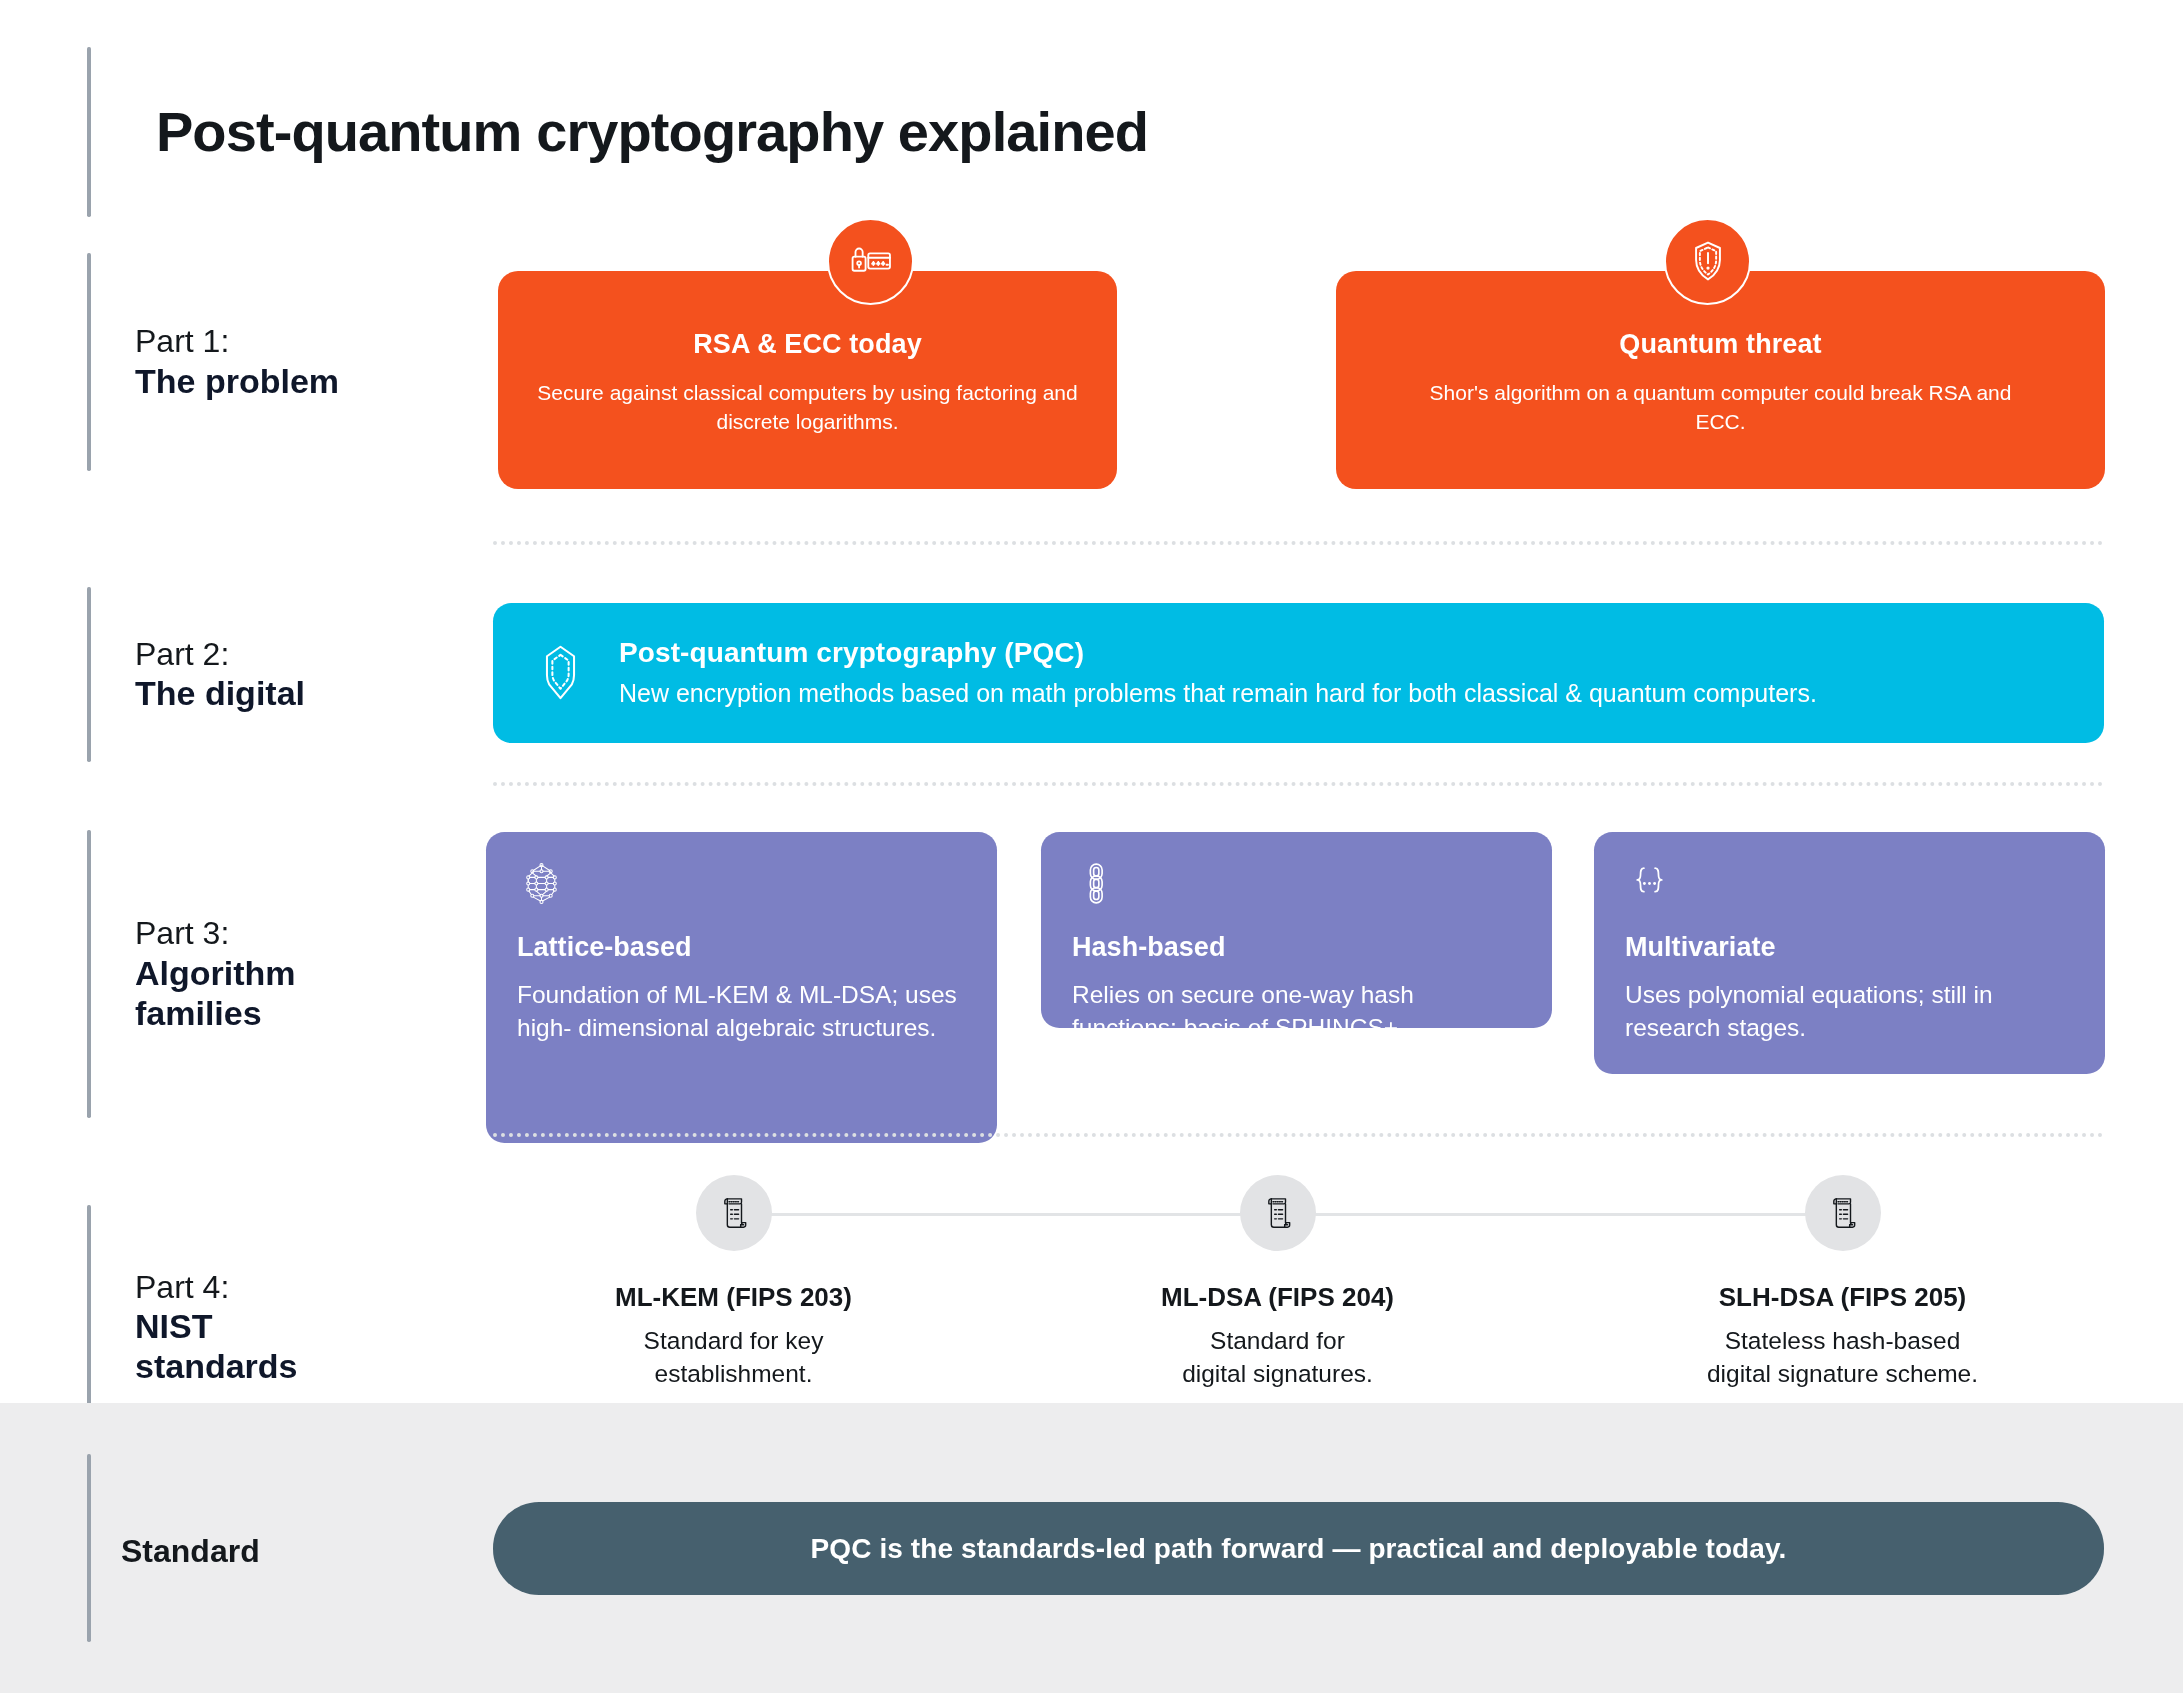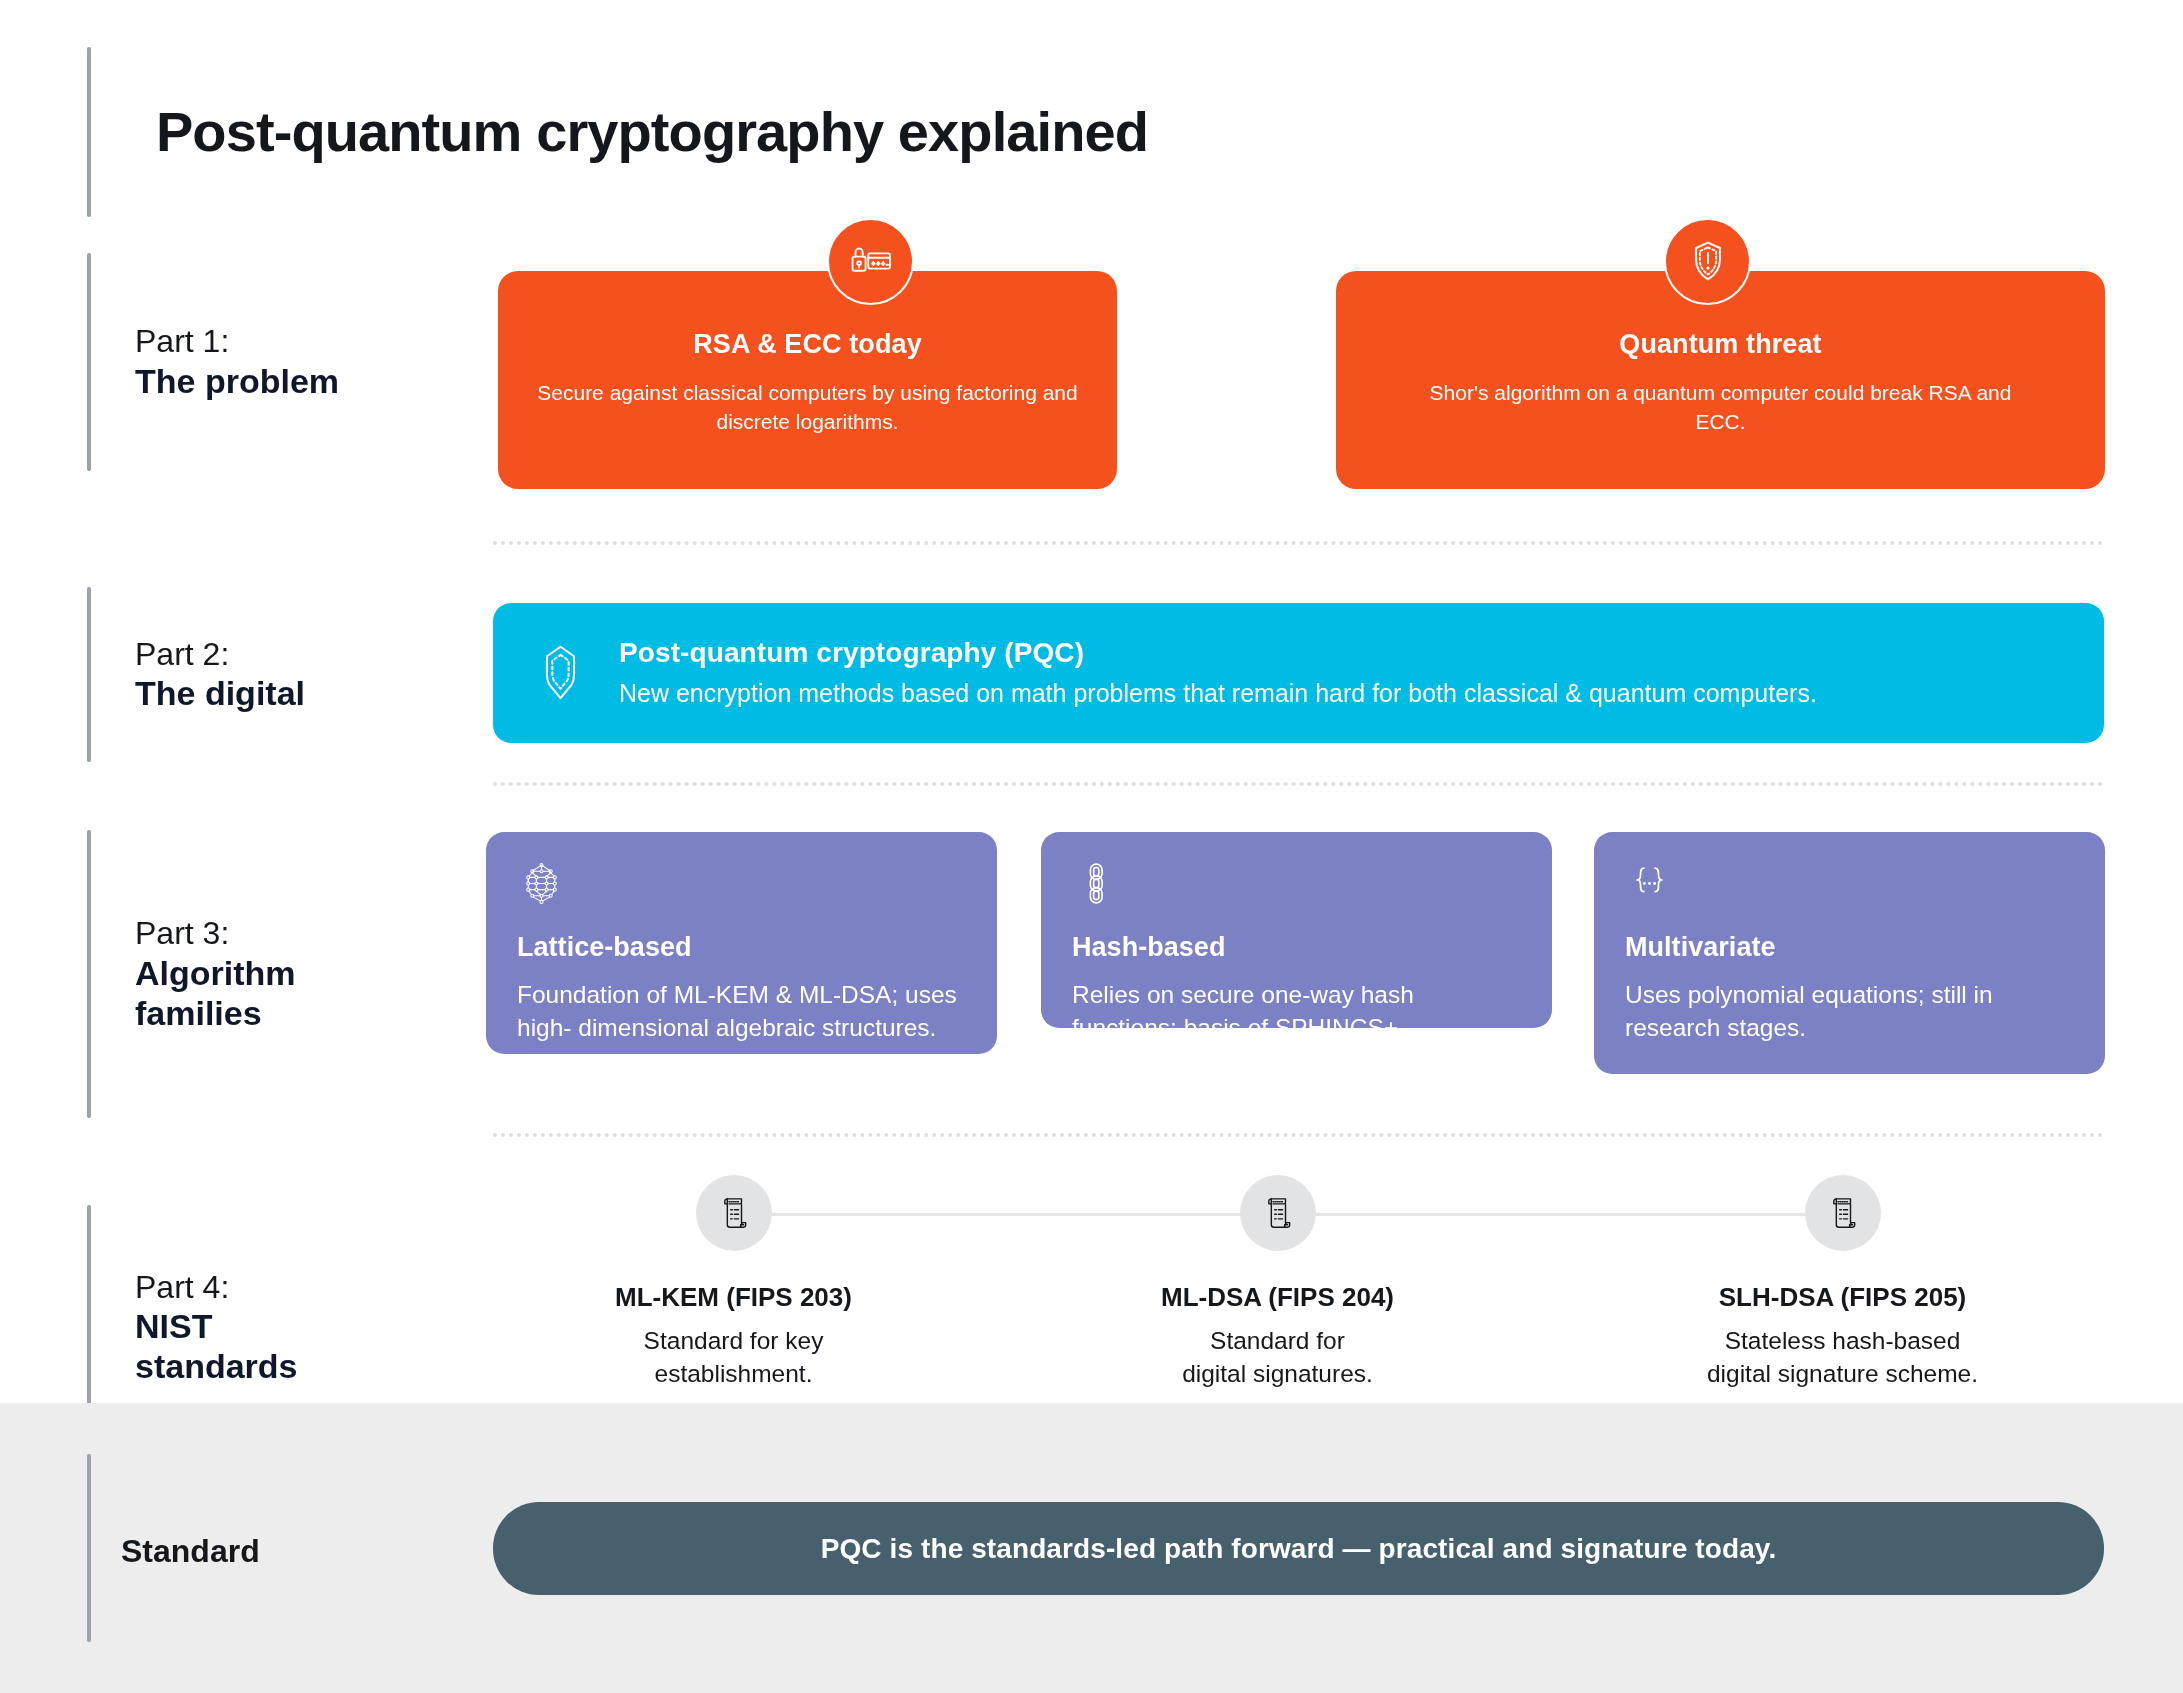--- a/index.html
+++ b/index.html
@@ -341,21 +341,21 @@
     <div class="row-label">
       <div class="row-rail"></div>
       <div class="row-label-text">
         <div class="row-part">Part 3:</div>
         <div class="row-name">Algorithm
 families</div>
       </div>
     </div>
   </div>
 
-  <div class="purple-card" style="left:486px; top:832px; width:511px; height:222px;">
+  <div class="purple-card" style="left:486px; top:832px; width:511px; height:311px;">
     <div class="purple-icon">
       <svg width="49" height="49" viewBox="0 0 48 48" fill="none" stroke="#ffffff" stroke-width="1" stroke-linecap="round" stroke-linejoin="round">
         <g>
           <circle cx="24" cy="6" r="1.5"></circle>
           <circle cx="15" cy="12" r="1.5"></circle>
             <circle cx="24" cy="12" r="1.5"></circle>
             <circle cx="33" cy="12" r="1.5"></circle>
           <circle cx="11" cy="18" r="1.5"></circle>
             <circle cx="19" cy="18" r="1.5"></circle>
             <circle cx="29" cy="18" r="1.5"></circle>
@@ -499,16 +499,16 @@
       </span>
     </div>
     <div class="nist-title">SLH-DSA (FIPS 205)</div>
     <div class="nist-desc">Stateless hash-based
 digital signature scheme.</div>
   </div>
 
   <div class="takeaway-band"></div>
   <div class="takeaway-rail"></div>
   <div class="takeaway-label">Standard</div>
-  <div class="takeaway-pill">PQC is the standards-led path forward — practical and signature today.</div>
+  <div class="takeaway-pill">PQC is the standards-led path forward — practical and deployable today.</div>
 
 </div>
 
 
 </body></html>

